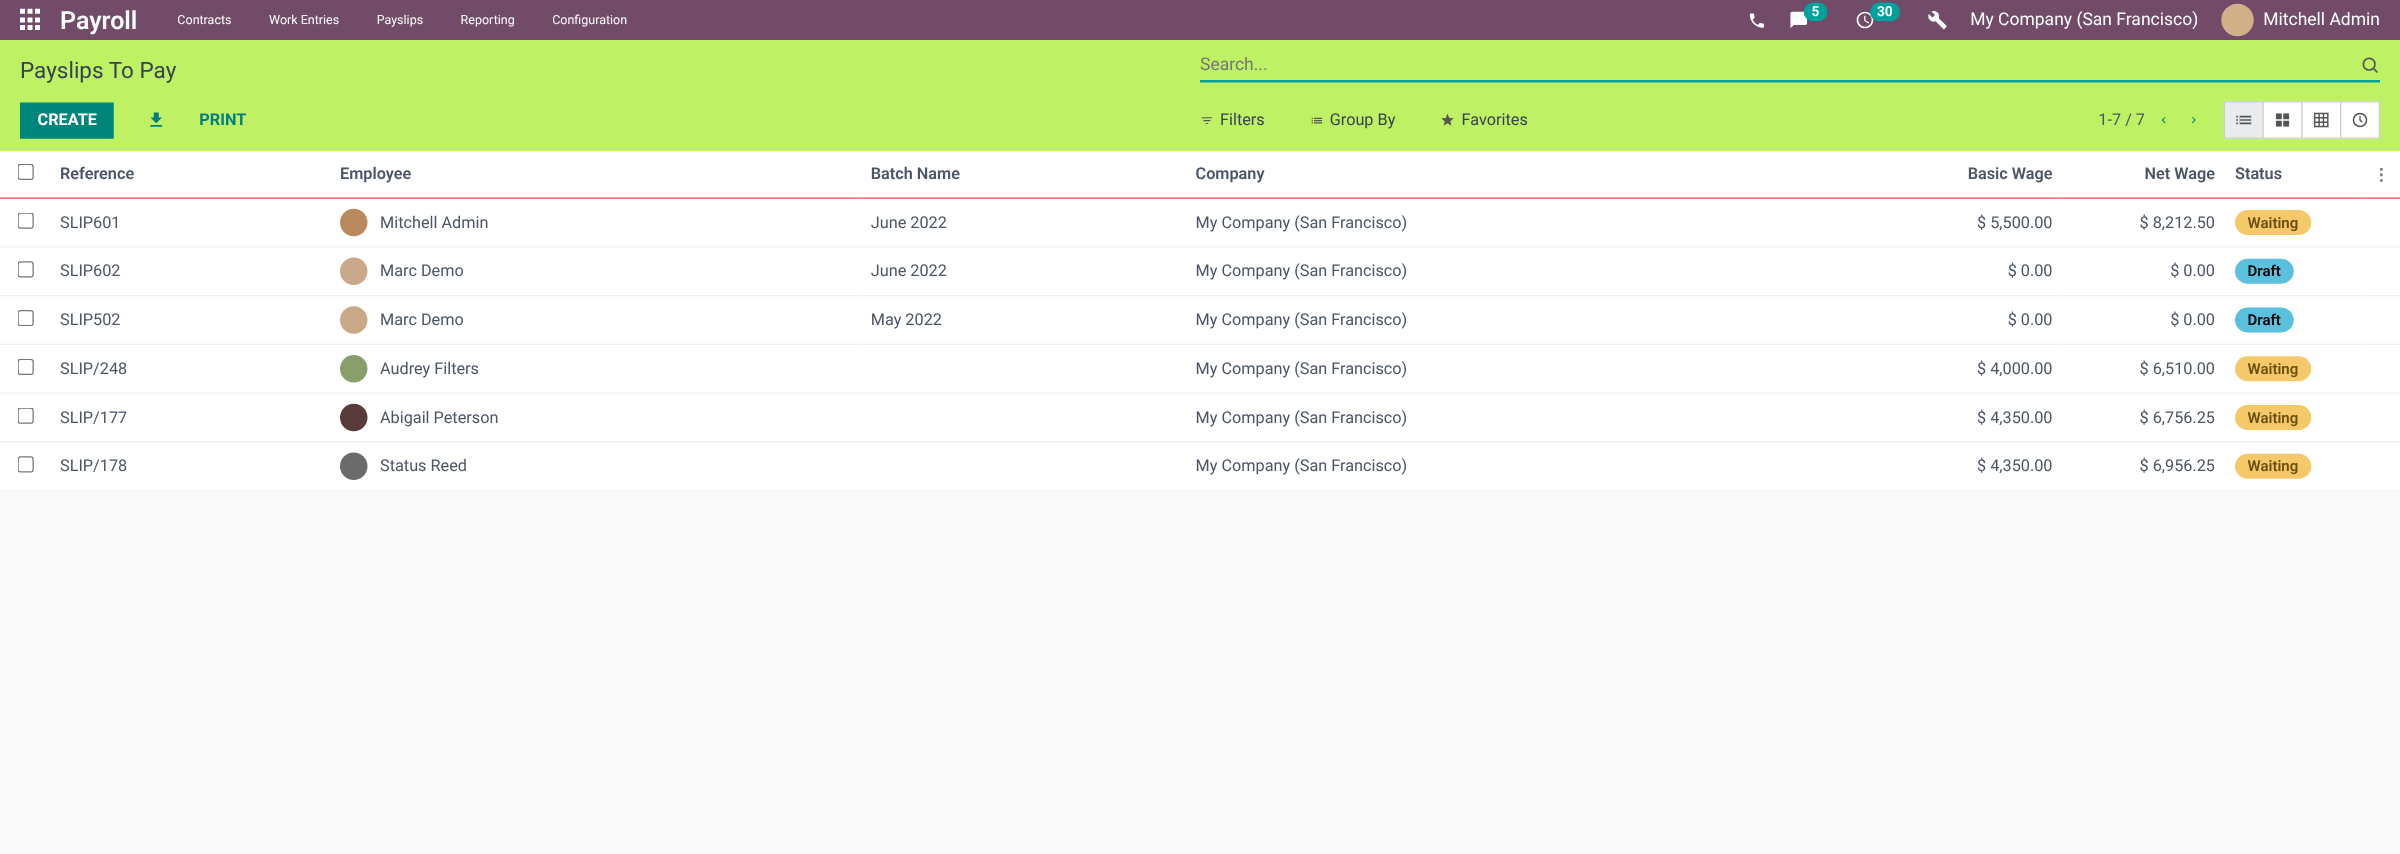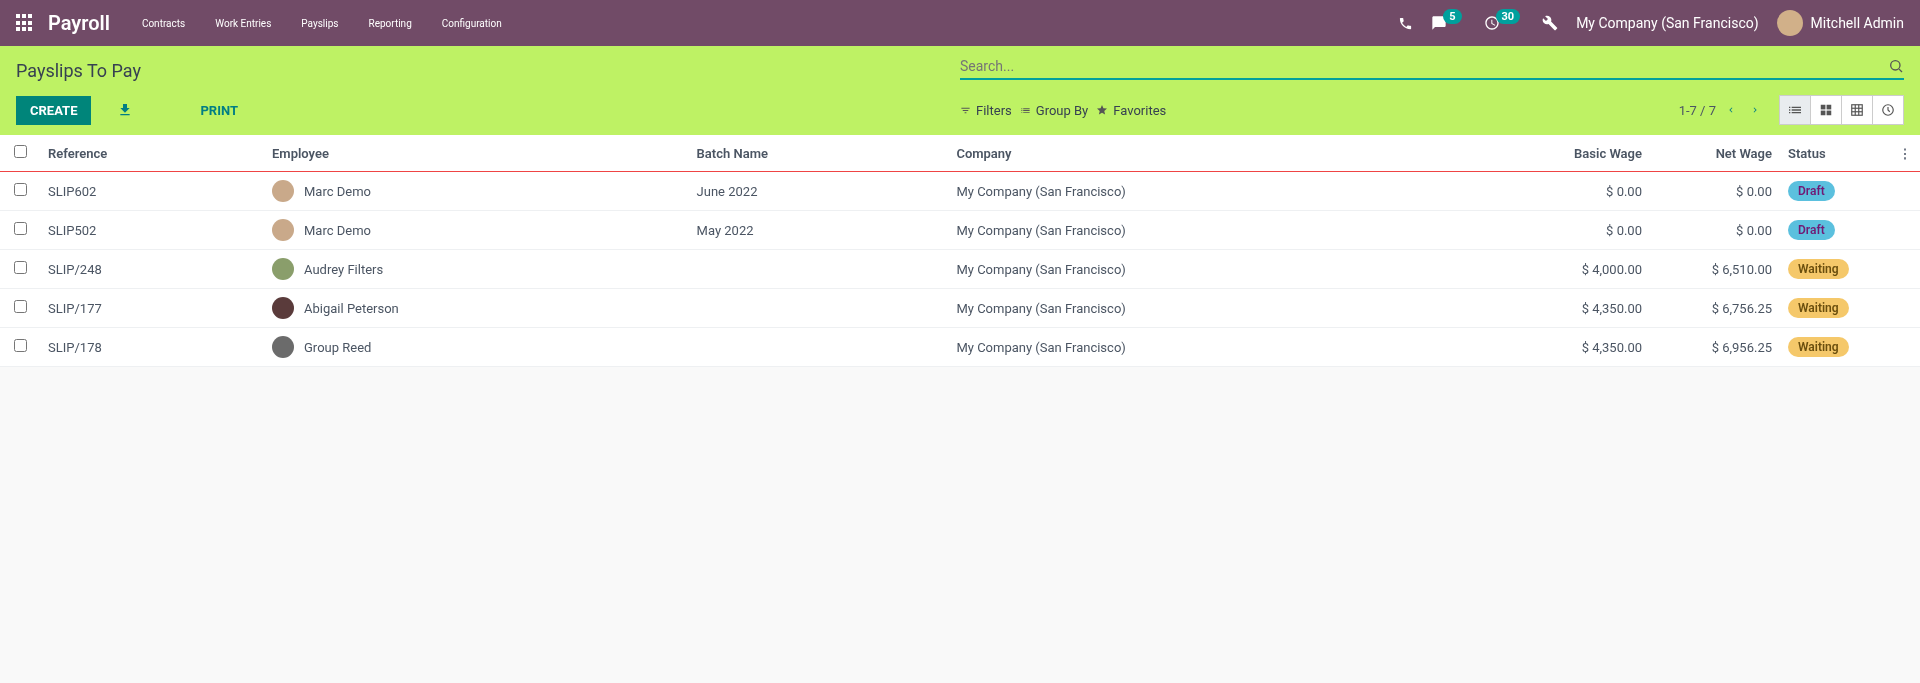--- a/index.html
+++ b/index.html
@@ -1,18 +1,18 @@
 <!DOCTYPE html>
 <html><head>
 <meta charset="utf-8">
 <style>
   * { box-sizing: border-box; margin: 0; padding: 0; font-family: -apple-system, BlinkMacSystemFont, "Segoe UI", Roboto, "Helvetica Neue", Arial, sans-serif; }
   body { background: #f9f9f9; color: #374151; font-size: 14px; }
 
-  .topnav { background: #714B67; color: #fff; display: flex; align-items: center; height: 46px; padding: 12px 16px; }
+  .topnav { background: #714B67; color: #fff; display: flex; align-items: center; height: 32px; padding: 12px 16px; }
   .topnav .apps-icon { width: 18px; height: 18px; display: inline-flex; flex-wrap: wrap; gap: 2px; margin-right: 14px; cursor: pointer; }
   .topnav .apps-icon span { width: 4px; height: 4px; background: #fff; }
   .topnav .brand { font-size: 20px; font-weight: 600; margin-right: 32px; }
   .topnav .menu { display: flex; gap: 30px; flex: 1; }
   .topnav .menu a { color: #ffffff; text-decoration: none; font-size: 10px; cursor: pointer; text-align: right; }
   .topnav .right { display: flex; align-items: center; gap: 18px; }
   .topnav .icon-btn { color: #fff; display: inline-flex; align-items: center; cursor: pointer; position: relative; }
   .badge { background: #00A09D; color: #fff; border-radius: 10px; font-size: 11px; font-weight: 700; padding: 1px 6px; position: relative; top: -7px; left: -4px; }
   .company { font-size: 14px; }
   .user { display: flex; align-items: center; gap: 8px; }
@@ -22,45 +22,45 @@
   .cp-top { display: flex; align-items: flex-start; }
   .breadcrumb { font-size: 18px; color: #374151; flex: 0 0 50%; padding-top: 2px; }
   .search-wrap { flex: 1; border-bottom: 2px solid #00A09D; display: flex; padding-bottom: 4px; }
   .search-wrap input { border: none; outline: none; flex: 1; font-size: 14px; background: transparent; }
   .search-icon { color: #6b7280; cursor: pointer; }
 
   .cp-bottom { display: flex; align-items: center; margin-top: 14px; }
   .cp-left { display: flex; align-items: center; gap: 26px; flex: 0 0 50%; }
   .btn-primary { background: #00857A; color: #fff; border: none; padding: 7px 14px; font-weight: 700; font-size: 13px; cursor: pointer; }
   .btn-icon { color: #017E84; cursor: pointer; }
-  .btn-link { color: #017E84; font-weight: 700; font-size: 13px; cursor: pointer; margin-left: 41px; }
+  .btn-link { color: #017E84; font-weight: 700; font-size: 13px; cursor: pointer; }
 
   .cp-right { flex: 1; display: flex; align-items: center; }
-  .search-opts { display: flex; gap: 8px; color: #374151; align-items: flex-end; }
+  .search-opts { display: flex; gap: 36px; color: #374151; align-items: flex-end; }
   .search-opts .opt { display: inline-flex; align-items: center; gap: 5px; cursor: pointer; font-size: 13px; }
   .spacer { flex: 1; }
   .pager { color: #4b5563; font-size: 13px; margin-right: 10px; }
   .pager-btns { display: inline-flex; gap: 14px; margin-right: 20px; }
   .pager-btns span { color: #017E84; cursor: pointer; font-size: 14px; }
   .view-switch { display: inline-flex; }
   .view-btn { width: 32px; height: 30px; border: 1px solid #ccc; display: inline-flex; align-items: center; justify-content: center; cursor: pointer; color: #4b5563; background: #fff; margin-left: -1px; }
   .view-btn.active { background: #e9ecef; }
 
   .table-wrap { background: #fff; }
   table { width: 100%; border-collapse: collapse; }
   th { text-align: left; font-weight: 600; padding: 10px 8px; border-bottom: 1px solid #ef4444; font-size: 13px; color: #4b5563; }
   td { padding: 8px 8px; border-bottom: 1px solid #eef0f2; font-size: 13px; color: #4b5563; }
   .col-check { width: 40px; text-align: center; }
   .col-check input { cursor: pointer; }
   .num { text-align: right; }
   .emp-cell { display: flex; align-items: center; gap: 10px; }
   .emp-avatar { width: 22px; height: 22px; border-radius: 50%; display: inline-block; }
   .status-badge { display: inline-block; padding: 3px 10px; border-radius: 12px; font-size: 12px; font-weight: 600; }
   .status-waiting { background: #f5c86a; color: #6b4f0e; }
-  .status-draft { background: #5bc0de; color: #701a75; }
+  .status-draft { background: #5bc0de; color: #000000; }
   .col-kebab { width: 30px; text-align: center; color: #6b7280; cursor: pointer; }
   th.col-status { width: 110px; }
   th.col-net { width: 130px; }
   th.col-basic { width: 150px; }
 
   svg { display: block; }
 </style>
 </head>
 <body>
 
@@ -218,20 +218,36 @@
         <th>Company</th>
         <th class="num col-basic">Basic Wage</th>
         <th class="num col-net">Net Wage</th>
         <th class="col-status">Status</th>
         <th class="col-kebab">⋮</th>
       </tr>
     </thead>
     <tbody id="rows">
         <tr>
           <td class="col-check"><input type="checkbox" style=""></td>
+          <td>SLIP601</td>
+          <td>
+            <div class="emp-cell">
+              <span class="emp-avatar" style="background:#b98a5e"></span>
+              <span>Mitchell Admin</span>
+            </div>
+          </td>
+          <td>June 2022</td>
+          <td>My Company (San Francisco)</td>
+          <td class="num">$ 5,500.00</td>
+          <td class="num">$ 8,212.50</td>
+          <td><span class="status-badge status-waiting">Waiting</span></td>
+          <td></td>
+        </tr>
+        <tr>
+          <td class="col-check"><input type="checkbox" style=""></td>
           <td>SLIP602</td>
           <td>
             <div class="emp-cell">
               <span class="emp-avatar" style="background:#c9a98a"></span>
               <span>Marc Demo</span>
             </div>
           </td>
           <td>June 2022</td>
           <td>My Company (San Francisco)</td>
           <td class="num">$ 0.00</td>
@@ -286,21 +302,21 @@
           <td class="num">$ 6,756.25</td>
           <td><span class="status-badge status-waiting">Waiting</span></td>
           <td></td>
         </tr>
         <tr>
           <td class="col-check"><input type="checkbox" style=""></td>
           <td>SLIP/178</td>
           <td>
             <div class="emp-cell">
               <span class="emp-avatar" style="background:#6b6b6b"></span>
-              <span>Group Reed</span>
+              <span>Status Reed</span>
             </div>
           </td>
           <td></td>
           <td>My Company (San Francisco)</td>
           <td class="num">$ 4,350.00</td>
           <td class="num">$ 6,956.25</td>
           <td><span class="status-badge status-waiting">Waiting</span></td>
           <td></td>
         </tr>
       </tbody>

